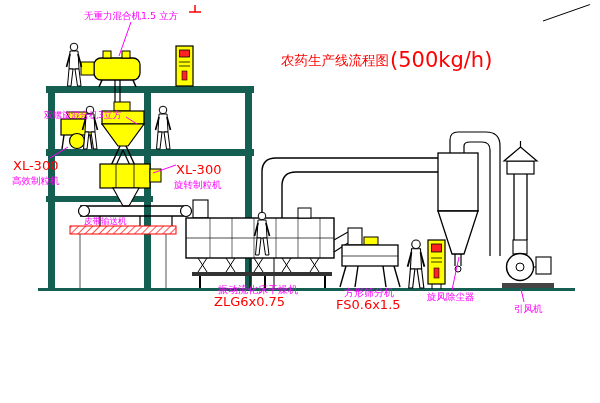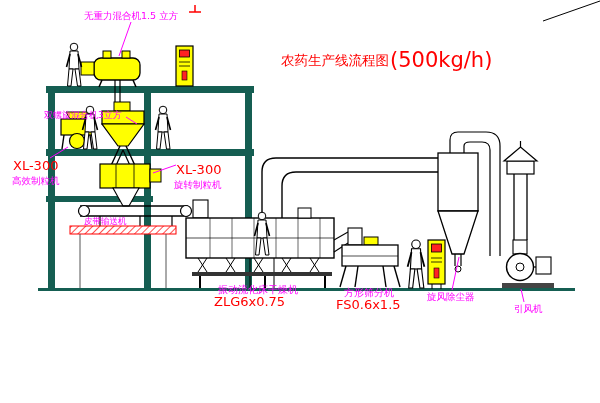--- a/index.html
+++ b/index.html
@@ -1,17 +1,17 @@
 <!DOCTYPE html>
 <html><head>
 <meta charset="utf-8">
 <style>
   html,body{margin:0;padding:0;background:#ffffff;}
   .stage{position:relative;width:600px;height:403px;background:#ffffff;overflow:hidden;
-         font-family:"DejaVu Sans","Liberation Sans",sans-serif;}
+         font-family:"DejaVu Sans","Liberation Sans",sans-serif;border-radius:24px;}
   svg text{font-family:"DejaVu Sans","Liberation Sans",sans-serif;}
   text.m{fill:#ff00ff;}
   text.r{fill:#ff0000;}
 </style>
 </head>
 <body>
 
 <div class="stage">
 <svg width="600" height="403" viewBox="0 0 600 403" xmlns="http://www.w3.org/2000/svg" xmlns:xlink="http://www.w3.org/1999/xlink">
 

